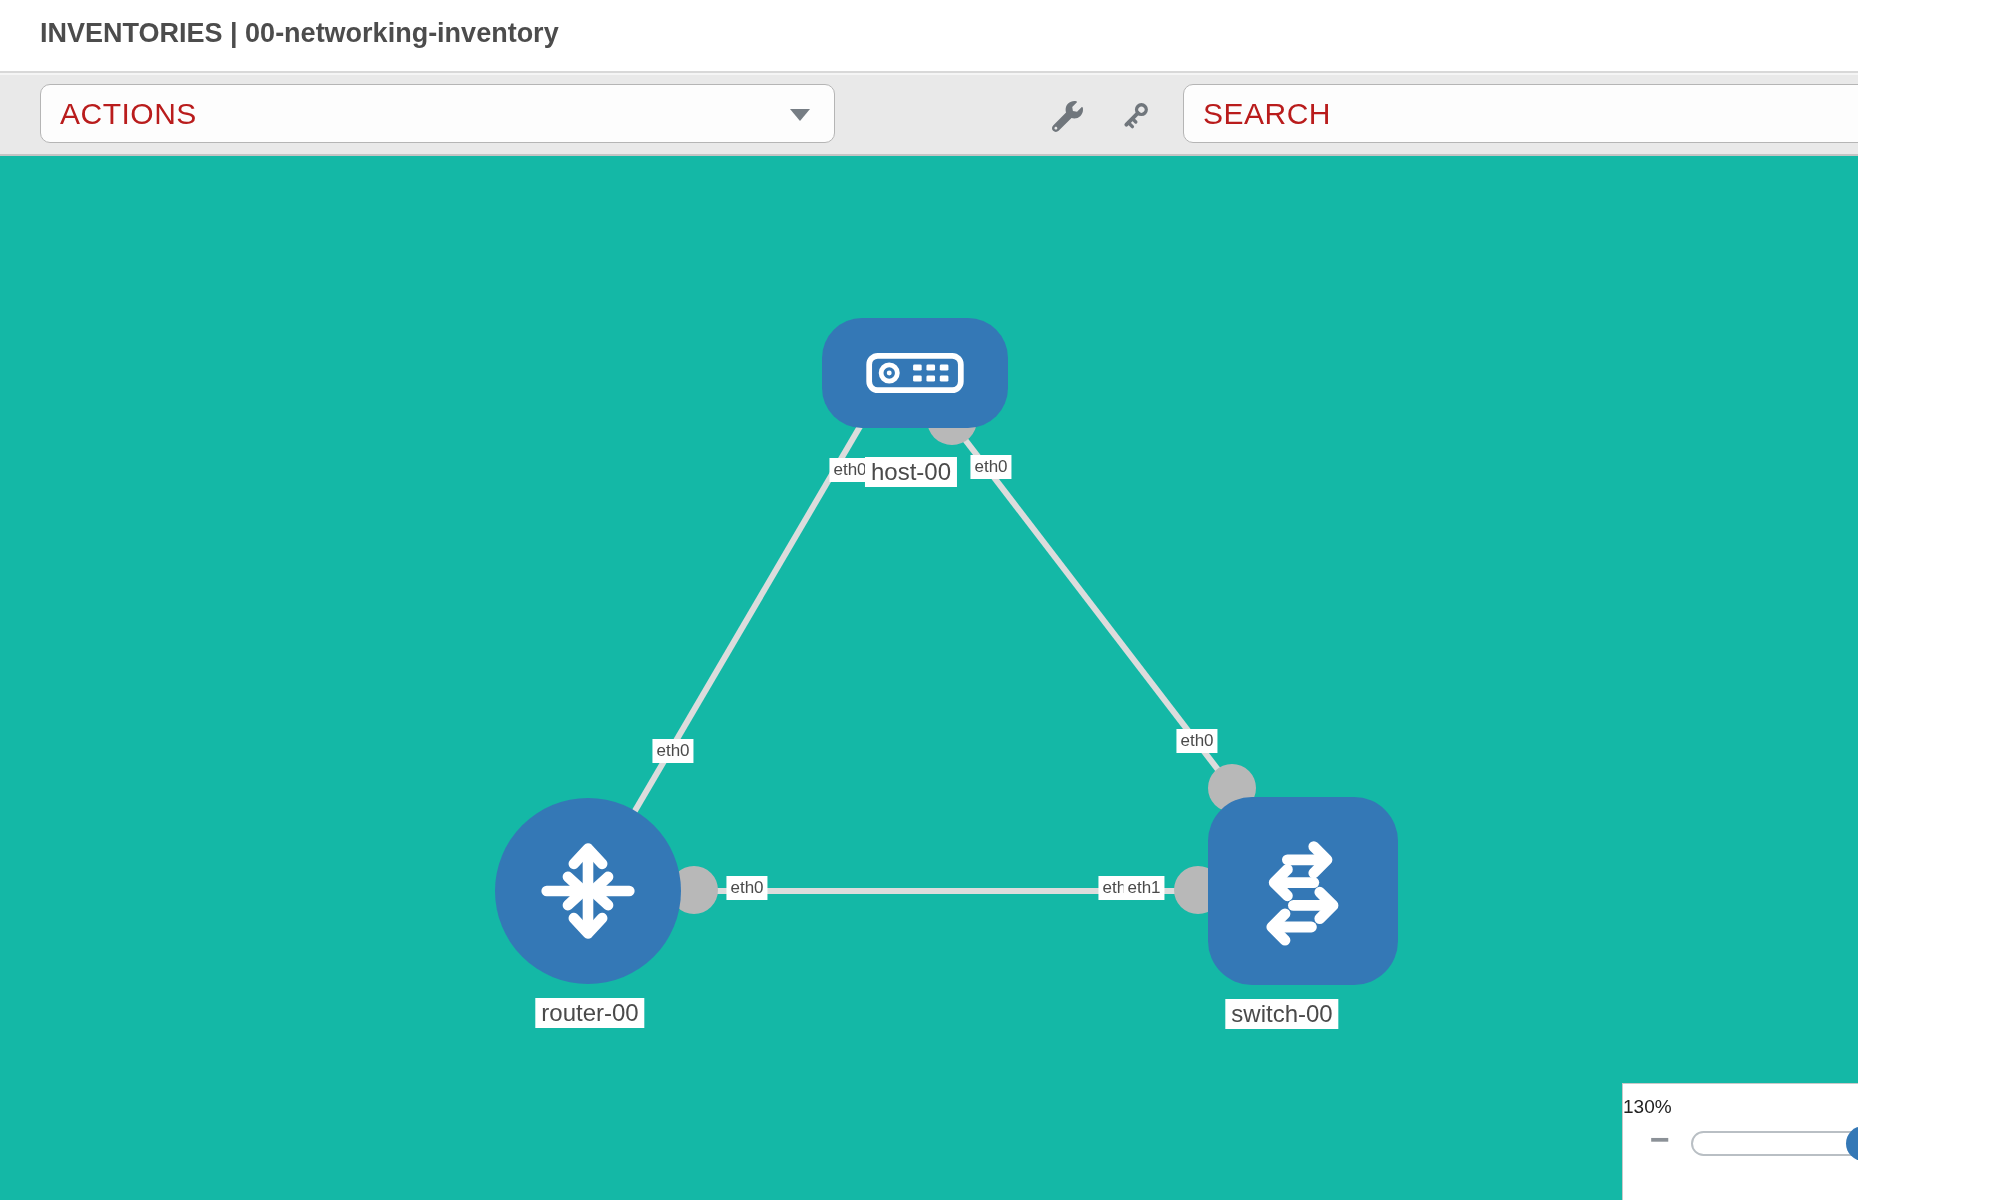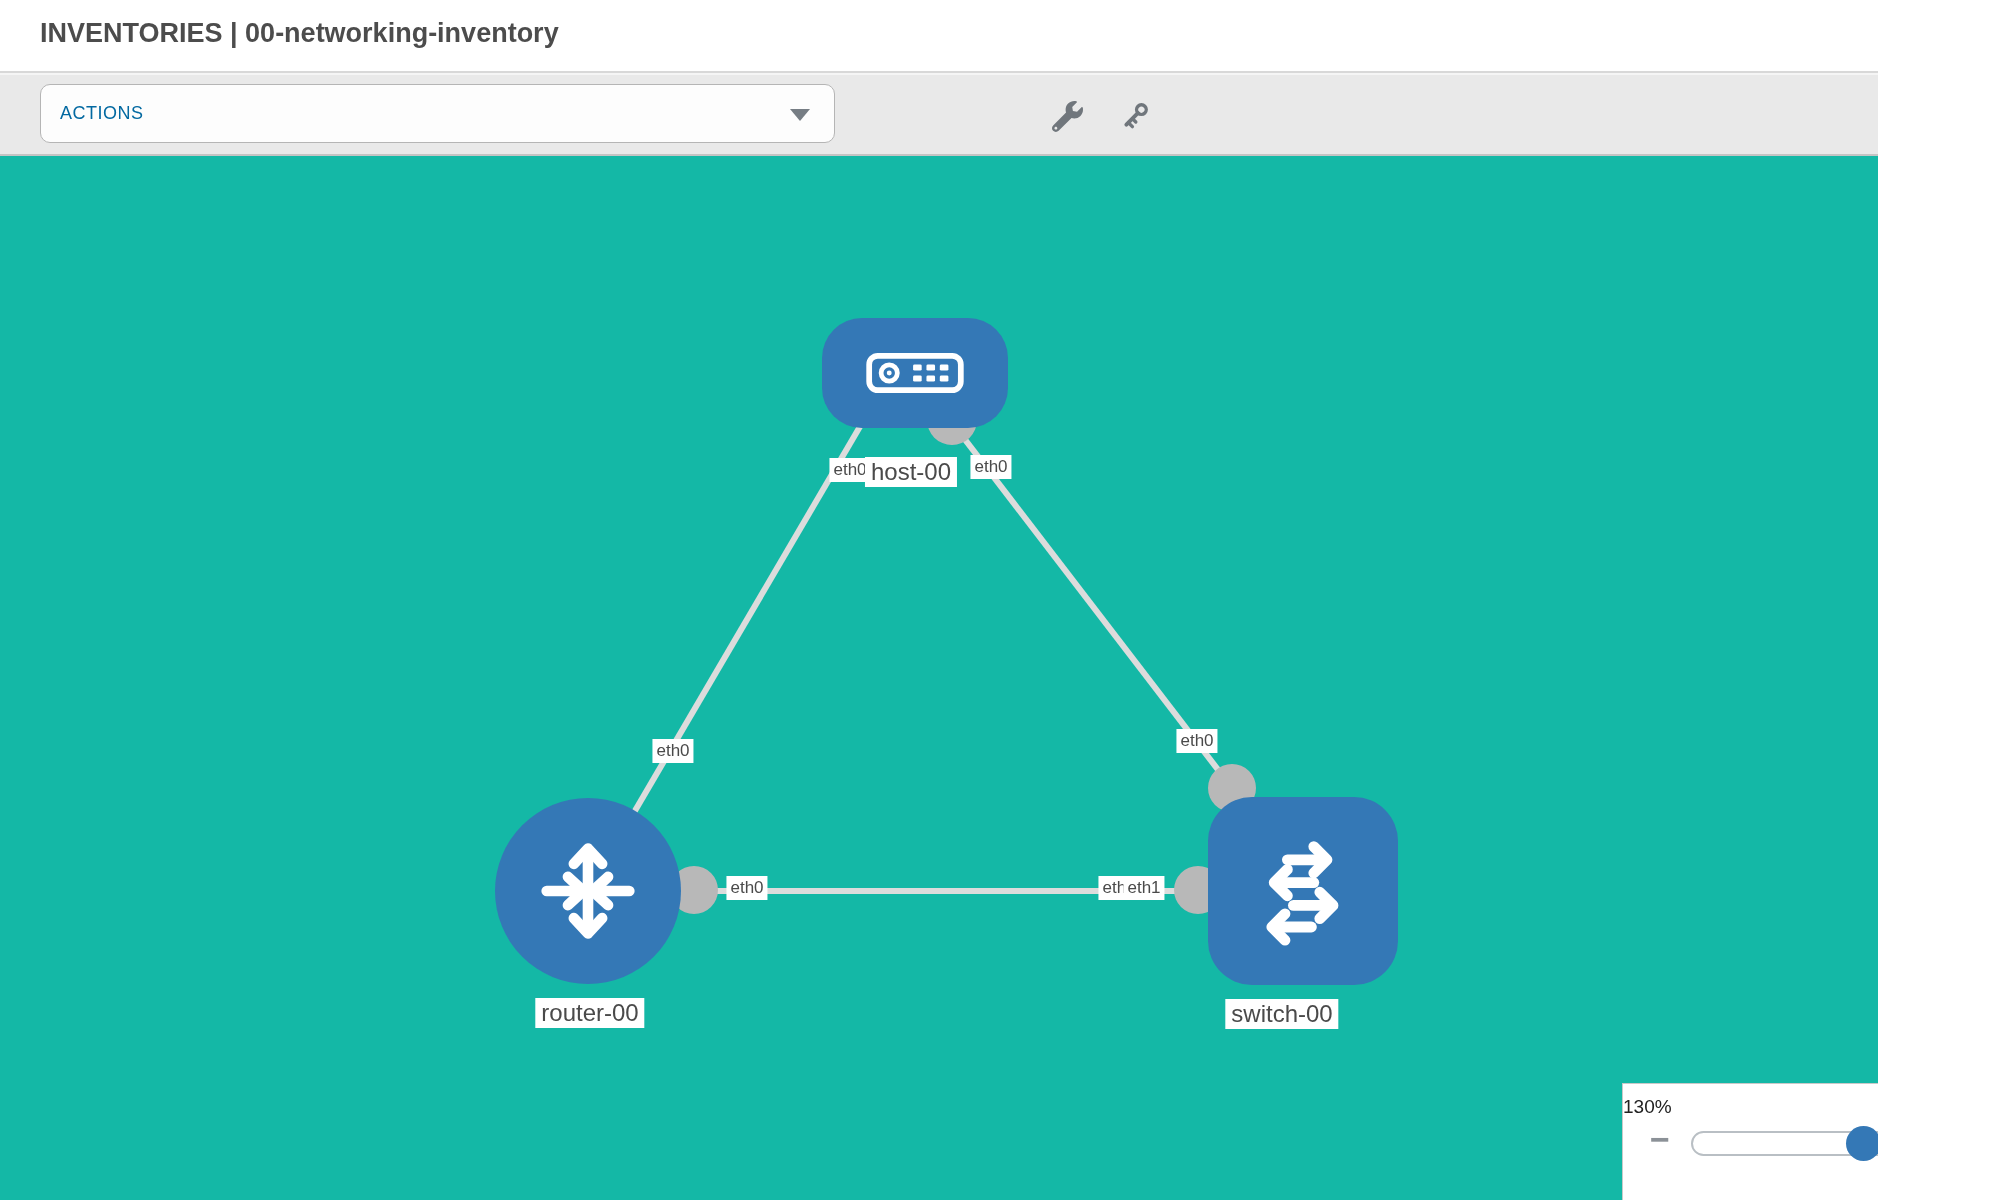--- a/index.html
+++ b/index.html
@@ -1,30 +1,30 @@
 <!DOCTYPE html>
 <html><head>
 <meta charset="utf-8">
 <style>
   html,body{margin:0;padding:0;background:#fff;}
   .app{position:relative;width:1858px;height:1200px;overflow:hidden;
-       font-family:"Liberation Sans",sans-serif;background:#f5f5f5;padding-left:20px;}
+       font-family:"Liberation Sans",sans-serif;background:#f5f5f5;}
 
   
   .header{position:absolute;left:0;top:0;width:2014px;height:73px;background:#ffffff;
           border-bottom:2px solid #d8d8d8;box-sizing:border-box;}
   .title{position:absolute;left:40px;top:18px;font-size:27px;font-weight:bold;color:#4c4c4c;}
   .close-btn{position:absolute;left:1944px;top:16px;width:38px;height:38px;cursor:pointer;}
 
   
   .toolbar{position:absolute;left:0;top:75px;width:2014px;height:81px;background:#e9e9e9;
            border-bottom:2px solid #c4c4c4;box-sizing:border-box;}
   .select-box{position:absolute;top:9px;height:59px;background:#fdfdfd;border:1px solid #b5b5b5;
               border-radius:10px;box-sizing:border-box;display:flex;align-items:center;}
-  .select-box .ph{font-size:18px;color:#0369a1;margin-left:19px;letter-spacing:.5px;}
+  .select-box .ph{font-size:30px;color:#b91c1c;margin-left:19px;letter-spacing:.5px;}
   .caret{position:absolute;right:24px;top:50%;margin-top:-5px;width:0;height:0;
          border-left:10px solid transparent;border-right:10px solid transparent;
          border-top:12px solid #767d84;}
   .actions-box{left:40px;width:795px;}
   .search-box{left:1183px;width:789px;}
   .tool-icon{position:absolute;top:22px;width:38px;height:38px;display:flex;
              align-items:center;justify-content:center;cursor:pointer;}
   .wrench{left:1048px;}
   .key{left:1116px;}
 
@@ -88,20 +88,24 @@
       <svg width="34" height="34" viewBox="0 0 24 24">
         <g transform="rotate(45 12 12)" stroke="#70767c" fill="none" stroke-linecap="round">
           <circle cx="12" cy="5.6" r="3.4" stroke-width="2.4"></circle>
           <line x1="12" y1="9.2" x2="12" y2="20.6" stroke-width="2.8"></line>
           <line x1="12" y1="14.6" x2="15.4" y2="14.6" stroke-width="2.4"></line>
           <line x1="12" y1="18.6" x2="16" y2="18.6" stroke-width="2.4"></line>
         </g>
       </svg>
     </div>
 
+    <div class="select-box search-box">
+      <span class="ph">SEARCH</span>
+      <span class="caret"></span>
+    </div>
   </div>
 
   <div class="canvas">
 
     <svg class="wires" width="2014" height="1044" viewBox="0 0 2014 1044">
 
       <line x1="865" y1="262" x2="588" y2="735" stroke="#dcdcdc" stroke-width="6"></line>
       <line x1="950" y1="264" x2="1232" y2="632" stroke="#dcdcdc" stroke-width="6"></line>
       <line x1="588" y1="735" x2="1303" y2="735" stroke="#dcdcdc" stroke-width="6"></line>
 

